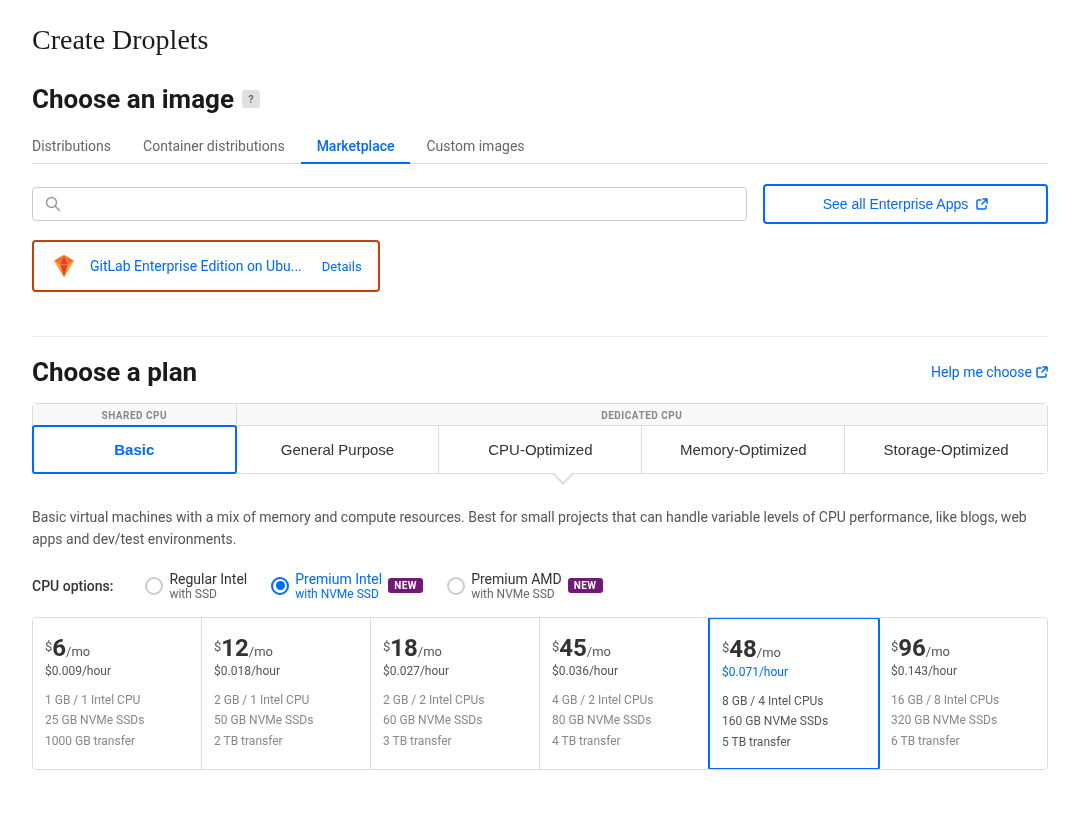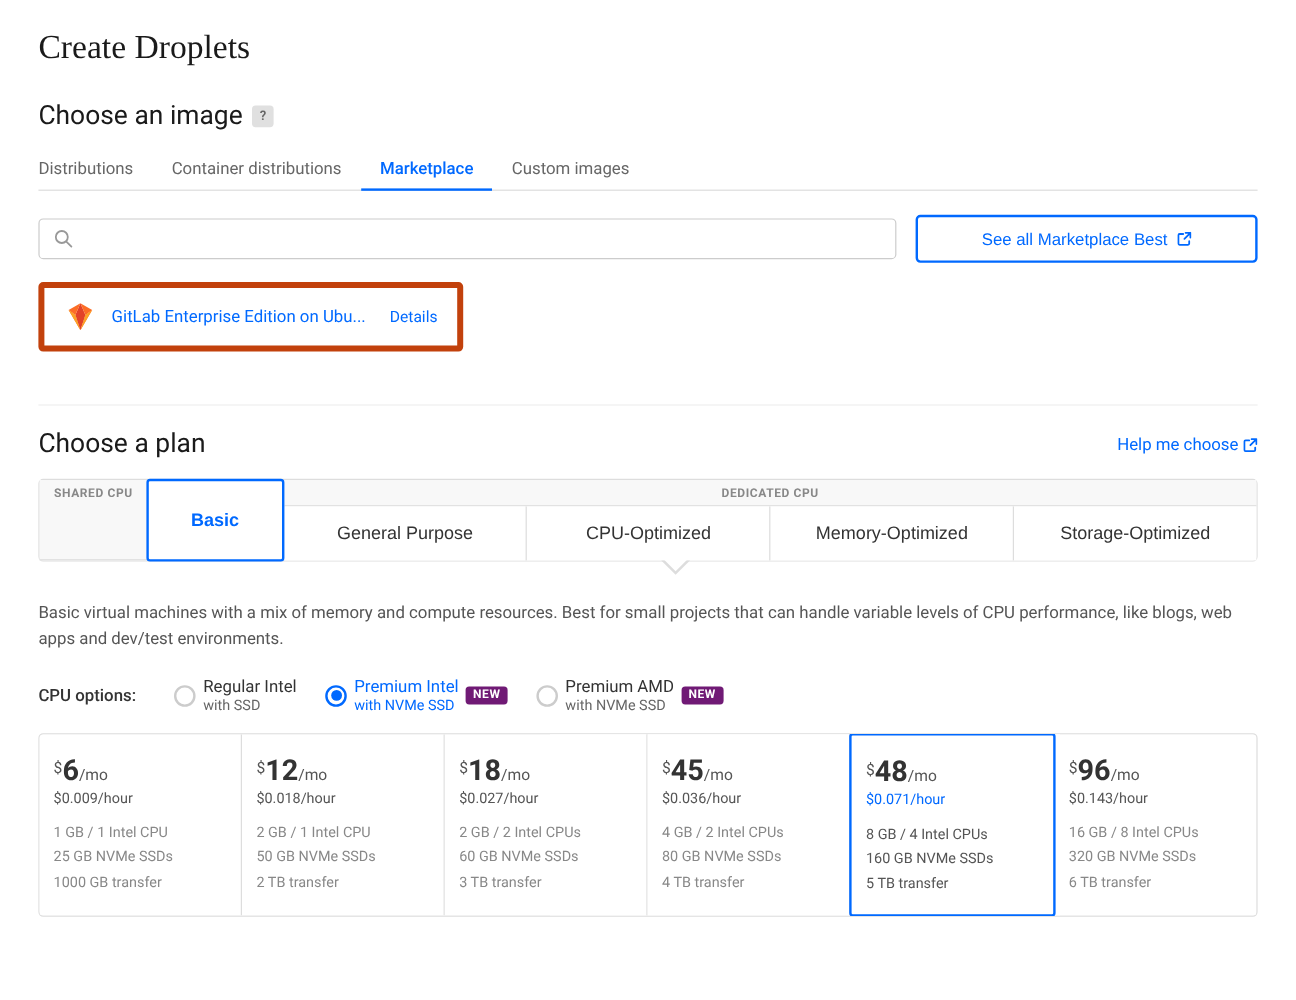--- a/index.html
+++ b/index.html
@@ -1,46 +1,46 @@
 <!DOCTYPE html>
 <html><head>
   <meta charset="utf-8">
   <style>
     * { box-sizing: border-box; margin: 0; padding: 0; }
     body { font-family: -apple-system, BlinkMacSystemFont, 'Segoe UI', Roboto, sans-serif; background: #fff; color: #333; font-size: 14px; padding: 24px 32px; }
 
     h1 { font-size: 28px; font-weight: 400; color: #1a1a1a; margin-bottom: 28px; font-family: Liberation Serif, serif; }
-    h2 { font-size: 22px; font-weight: 400; color: #1a1a1a; }
+    h2 { font-size: 26px; font-weight: 700; color: #1a1a1a; }
 
     .section-header { display: flex; align-items: center; gap: 8px; margin-bottom: 16px; }
     .help-icon { display: inline-flex; align-items: center; justify-content: center; width: 18px; height: 18px; border-radius: 3px; background: #e0e0e0; color: #666; font-size: 11px; font-weight: 600; cursor: pointer; }
 
     .tabs { display: flex; border-bottom: 1px solid #ddd; margin-bottom: 20px; gap: 0; }
     .tab { padding: 8px 16px; cursor: pointer; border-bottom: 2px solid transparent; color: #666; font-size: 14px; text-decoration: none; margin-bottom: -1px; }
     .tab:first-child { padding-left: 0; }
     .tab.active { color: #0069ff; border-bottom-color: #0069ff; font-weight: 500; }
 
     .search-row { display: flex; gap: 16px; align-items: center; margin-bottom: 16px; }
     .search-box { flex: 0 0 715px; display: flex; align-items: center; border: 1px solid #ccc; border-radius: 4px; padding: 8px 12px; gap: 8px; }
     .search-box input { border: none; outline: none; font-size: 14px; color: #333; flex: 1; }
     .search-icon-svg { color: #999; flex-shrink: 0; }
 
     .marketplace-btn { flex: 1; display: flex; align-items: center; justify-content: center; gap: 8px; border: 2px solid #0069ff; border-radius: 4px; padding: 10px 20px; color: #0069ff; font-size: 14px; font-weight: 500; cursor: pointer; background: #fff; text-align: center; }
 
-    .app-result { display: inline-flex; align-items: center; gap: 12px; border: 5px solid #c2410c; border-radius: 4px; padding: 10px 16px; cursor: pointer; margin-bottom: 24px; }
+    .app-result { display: inline-flex; align-items: center; gap: 12px; border: 2px solid #c2410c; border-radius: 4px; padding: 10px 16px; cursor: pointer; margin-bottom: 24px; }
     .app-logo { width: 28px; height: 28px; }
     .app-name { color: #0069ff; font-size: 14px; }
     .app-details { color: #0069ff; font-size: 13px; margin-left: 8px; }
 
     .plan-section { margin-top: 8px; }
     .plan-header { display: flex; justify-content: space-between; align-items: center; margin-bottom: 16px; }
     .help-choose { color: #0069ff; font-size: 14px; cursor: pointer; display: flex; align-items: center; gap: 4px; }
 
     .plan-tabs-wrapper { display: flex; border: 1px solid #ddd; border-radius: 4px; overflow: visible; }
-    .shared-section { display: flex; flex-direction: row; flex: 1; justify-content: center; }
+    .shared-section { display: flex; flex-direction: column; flex: 1; justify-content: center; }
     .dedicated-section { display: flex; flex-direction: column; flex: 4; border-left: 1px solid #ddd; }
     .section-label { font-size: 10px; font-weight: 700; letter-spacing: 0.5px; color: #888; text-align: center; padding: 6px 12px 4px; background: #f8f8f8; border-bottom: 1px solid #ddd; text-transform: uppercase; }
     .section-buttons { display: flex; flex: 1; }
     .basic-btn { padding: 14px 20px; text-align: center; cursor: pointer; background: #fff; border: none; font-size: 15px; font-weight: 600; color: #0069ff; flex: 1; border: 2px solid #0069ff; border-radius: 3px; margin: -1px; z-index: 1; }
     .ded-btn { padding: 14px 20px; text-align: center; cursor: pointer; background: #fff; border: none; font-size: 15px; font-weight: 500; color: #333; flex: 1; }
     .ded-btn + .ded-btn { border-left: 1px solid #ddd; }
 
     .plan-desc { margin: 20px 0 20px; color: #555; font-size: 14px; line-height: 1.6; }
 
     .cpu-options { display: flex; align-items: center; gap: 24px; margin-bottom: 16px; }
@@ -96,21 +96,21 @@
 
 <div class="search-row">
   <div class="search-box">
     <svg class="search-icon-svg" width="16" height="16" viewBox="0 0 16 16" fill="none">
       <circle cx="6.5" cy="6.5" r="5" stroke="#999" stroke-width="1.5"></circle>
       <line x1="10.5" y1="10.5" x2="14.5" y2="14.5" stroke="#999" stroke-width="1.5" stroke-linecap="round"></line>
     </svg>
     <input type="text" style="">
   </div>
   <button class="marketplace-btn">
-    <span>See all Marketplace Best</span>
+    <span>See all Enterprise Apps</span>
     <svg width="12" height="12" viewBox="0 0 12 12" fill="none">
       <path d="M7 1h4v4M11 1L6 6M5 2H2a1 1 0 00-1 1v7a1 1 0 001 1h7a1 1 0 001-1V8" stroke="#0069ff" stroke-width="1.5" stroke-linecap="round" stroke-linejoin="round"></path>
     </svg>
   </button>
 </div>
 
 
 <div class="app-result">
 
   <svg class="app-logo" viewBox="0 0 40 40" xmlns="http://www.w3.org/2000/svg">

